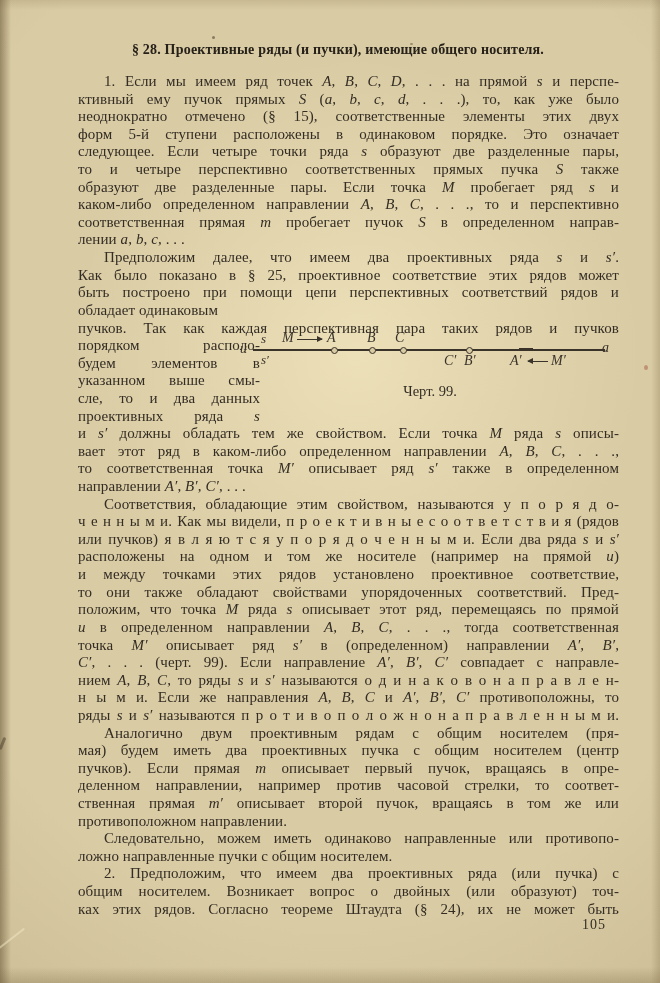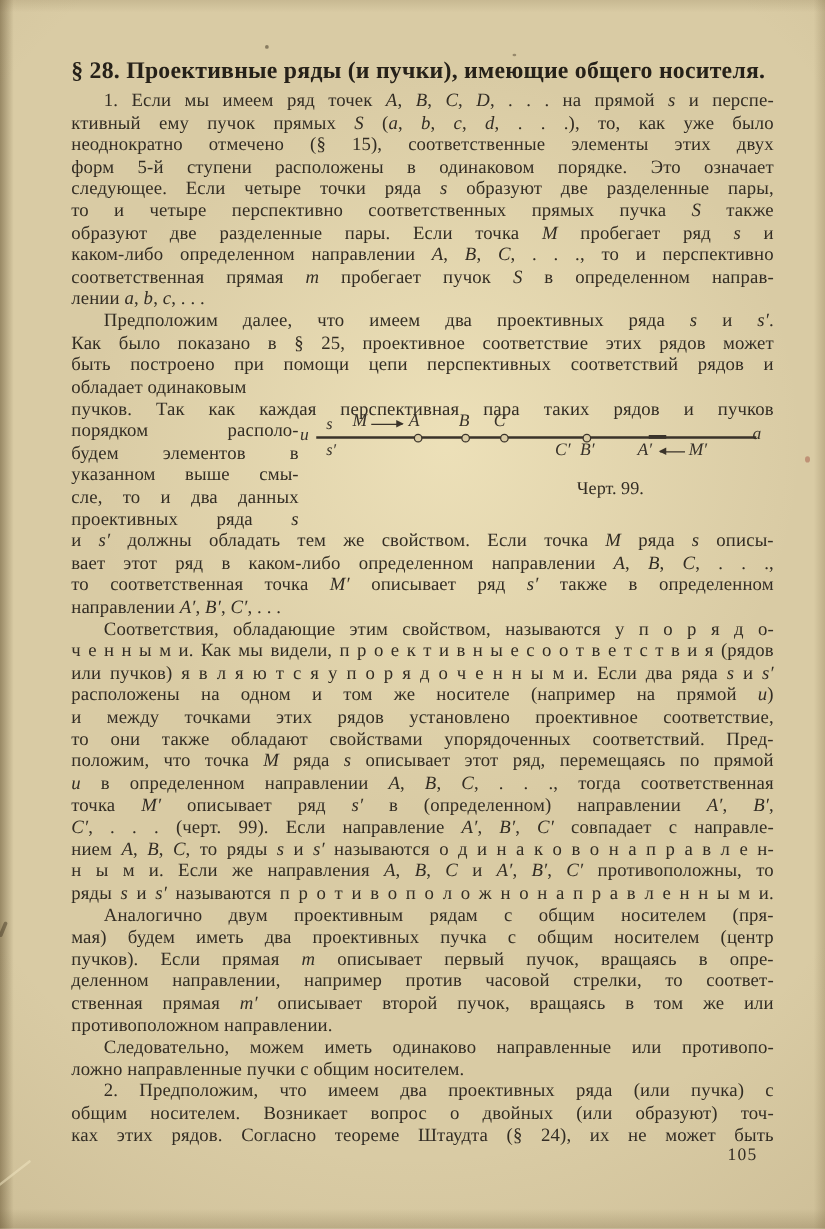--- a/index.html
+++ b/index.html
@@ -10,40 +10,40 @@
     background:
       radial-gradient(60% 42% at 54% 36%, rgba(240,228,188,.85), rgba(240,228,188,0) 72%),
       radial-gradient(120% 95% at 50% 42%, rgba(0,0,0,0) 55%, rgba(132,110,70,.30) 100%),
       linear-gradient(90deg, rgba(100,83,50,.55), rgba(100,83,50,0) 11px),
       linear-gradient(270deg, rgba(120,102,66,.28), rgba(120,102,66,0) 9px),
       linear-gradient(0deg, rgba(120,102,66,.30), rgba(120,102,66,0) 16px),
       linear-gradient(180deg, rgba(120,102,66,.18), rgba(120,102,66,0) 10px),
       #d9cba4;
   }
   .title{
-    position:absolute;left:57px;top:33px;width:562px;text-align:left;
-    font-weight:bold;font-size:19px;letter-spacing:.2px;color:#262119;
+    position:absolute;left:57px;top:33px;width:562px;text-align:center;
+    font-weight:bold;font-size:14px;letter-spacing:.2px;color:#262119;
   }
   .text-block{position:absolute;left:57px;top:73px;width:562px;font-size:15px;letter-spacing:.1px;}
-  .line{height:17.62px;line-height:17.62px;text-align:justify;text-align-last:justify;}
+  .line{height:17.62px;line-height:17.62px;text-align:justify;text-align-last:justify;margin-left:21px;}
   .line.indent{text-indent:26px;}
   .line.last{text-align-last:left;}
   .line.col{width:182px;}
   .line i{font-style:italic;}
   
   .figure{position:absolute;left:240px;top:329px;width:380px;height:74px;font-size:14px;color:#38322a;}
   .math{font-style:italic;}
   .fig-label{position:absolute;height:16px;line-height:16px;white-space:nowrap;}
   .fig-line{position:absolute;left:13px;top:20.4px;width:352px;height:1.8px;background:#3a332a;}
   .pt{position:absolute;top:17.8px;width:5px;height:5px;border:1px solid #3a332a;border-radius:50%;background:#d9cba4;}
   .tick{position:absolute;left:279px;top:19px;width:14px;height:3px;background:#3a332a;}
   .arr{position:absolute;height:1.6px;background:#3a332a;}
   .arr::after{content:'';position:absolute;right:-1px;top:-2.8px;border-left:6px solid #3a332a;border-top:3.6px solid transparent;border-bottom:3.6px solid transparent;}
   .arr.left::after{left:-1px;right:auto;border-left:none;border-right:6px solid #3a332a;}
-  .fig-caption{position:absolute;left:105px;top:54px;width:170px;text-align:right;font-size:14.5px;color:#332d24;}
+  .fig-caption{position:absolute;left:105px;top:54px;width:170px;text-align:center;font-size:14.5px;color:#332d24;}
   .pageno{position:absolute;left:582px;top:917px;width:40px;font-size:14px;letter-spacing:1px;color:#332d24;}
   
   .speck{position:absolute;border-radius:50%;}
   .sp1{left:212px;top:36px;width:3px;height:3px;background:rgba(70,58,40,.55);}
   .sp2{left:410px;top:43px;width:3px;height:2px;background:rgba(70,58,40,.45);}
   .sp3{left:644px;top:365px;width:4px;height:5px;background:rgba(165,90,72,.5);}
   .sp4{left:1px;top:737px;width:3px;height:13px;border-radius:2px;background:rgba(70,58,38,.5);transform:rotate(22deg);}
   .sp5{left:-6px;top:938px;width:34px;height:2px;border-radius:2px;background:rgba(238,228,192,.55);transform:rotate(-38deg);}
 </style>
 </head>

